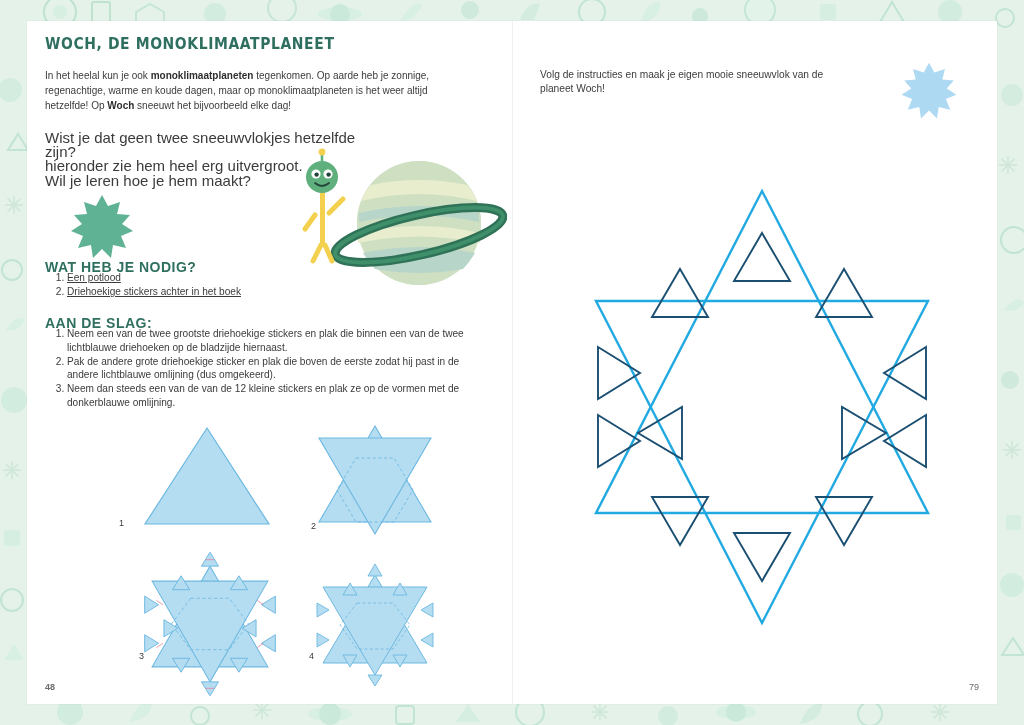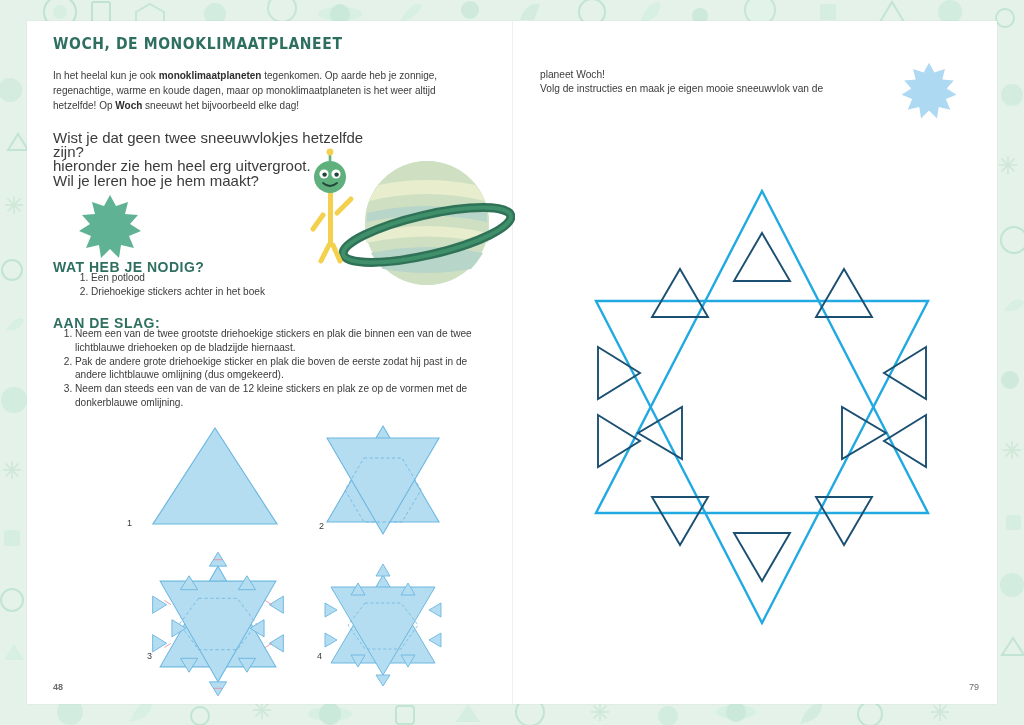--- a/index.html
+++ b/index.html
@@ -44,21 +44,20 @@
     background: #f0f0f0;
   }
 
   
   .left-page {
     position: absolute;
     left: 27px;
     top: 21px;
     width: 485px;
     height: 683px;
-    margin-left: 8px;
   }
   .right-page {
     position: absolute;
     left: 512px;
     top: 21px;
     width: 485px;
     height: 683px;
   }
 
   h1.title {
@@ -107,21 +106,21 @@
   .sec-slag  { left: 18px; top: 294px; }
 
   ol.list {
     position: absolute;
     margin: 0;
     padding-left: 22px;
     font-size: 10.1px;
     line-height: 13.6px;
     color: #3b3b3b;
   }
-  ol.list-nodig { left: 34px; top: 250px; width: 330px; }
+  ol.list-nodig { left: 18px; top: 250px; width: 330px; text-decoration: underline; }
   ol.list-slag  { left: 18px; top: 306px; width: 420px; }
   ol.list li { margin-bottom: 0.5px; }
 
   .folio {
     position: absolute;
     bottom: 12px;
     font-size: 9px;
     color: #6b6b6b;
   }
   .folio-left { left: 18px; font-weight: bold; }
@@ -362,22 +361,22 @@
       </g>
     </svg>
     <div class="fig-label" style="left:282px; top:630px;">4</div>
 
     <div class="folio folio-left">48</div>
   </div>
 
   <div class="right-page">
 
     <div class="right-intro">
+      <div>Volg de instructies en maak je eigen mooie sneeuwvlok van de</div>
       <div>planeet Woch!</div>
-      <div>Volg de instructies en maak je eigen mooie sneeuwvlok van de</div>
     </div>
 
     <svg class="fig" style="left:386px; top:40px;" width="62" height="62" viewBox="0 0 70 70">
       <path d="M35 2 L41 13 L53 9 L50 21 L63 22 L55 31 L66 38 L54 43 L59 55 L46 52 L44 65 L35 56
                L26 65 L24 52 L11 55 L16 43 L4 38 L15 31 L7 22 L20 21 L17 9 L29 13 Z" fill="#aed9f2"></path>
     </svg>
 
     <svg class="fig" style="left:50px; top:140px;" width="400" height="490" viewBox="0 0 400 490">
 
       <polygon points="200,30 366,352 34,352" fill="none" stroke="#21a9e1" stroke-width="2.4"></polygon>

